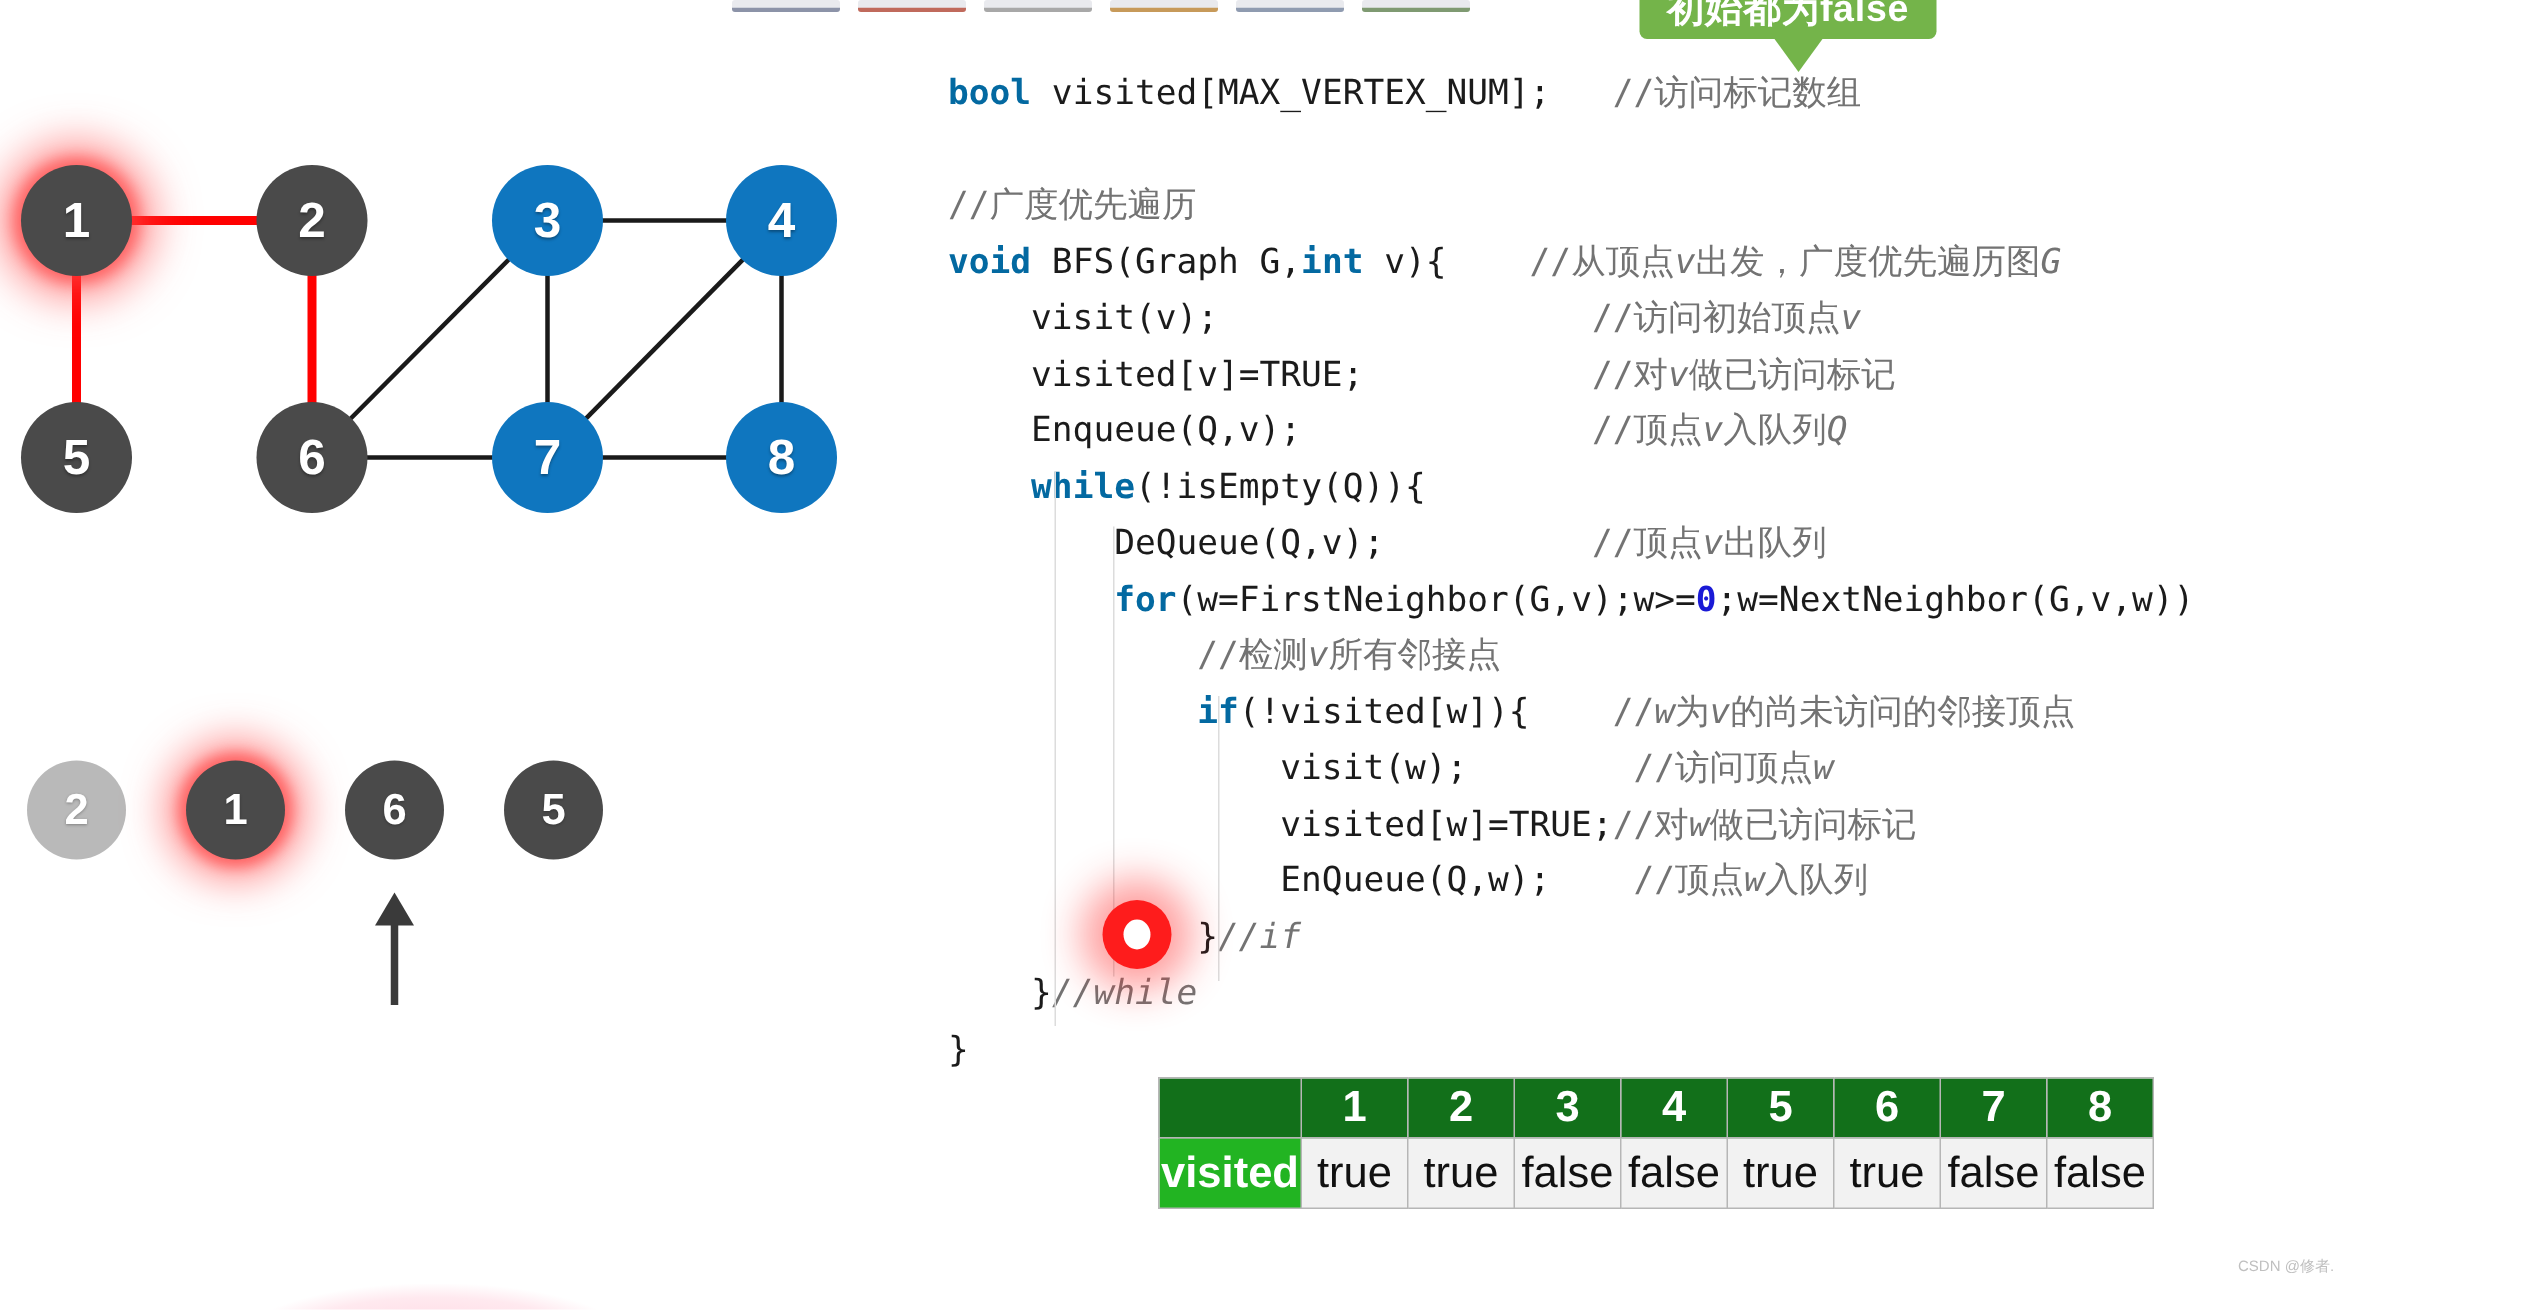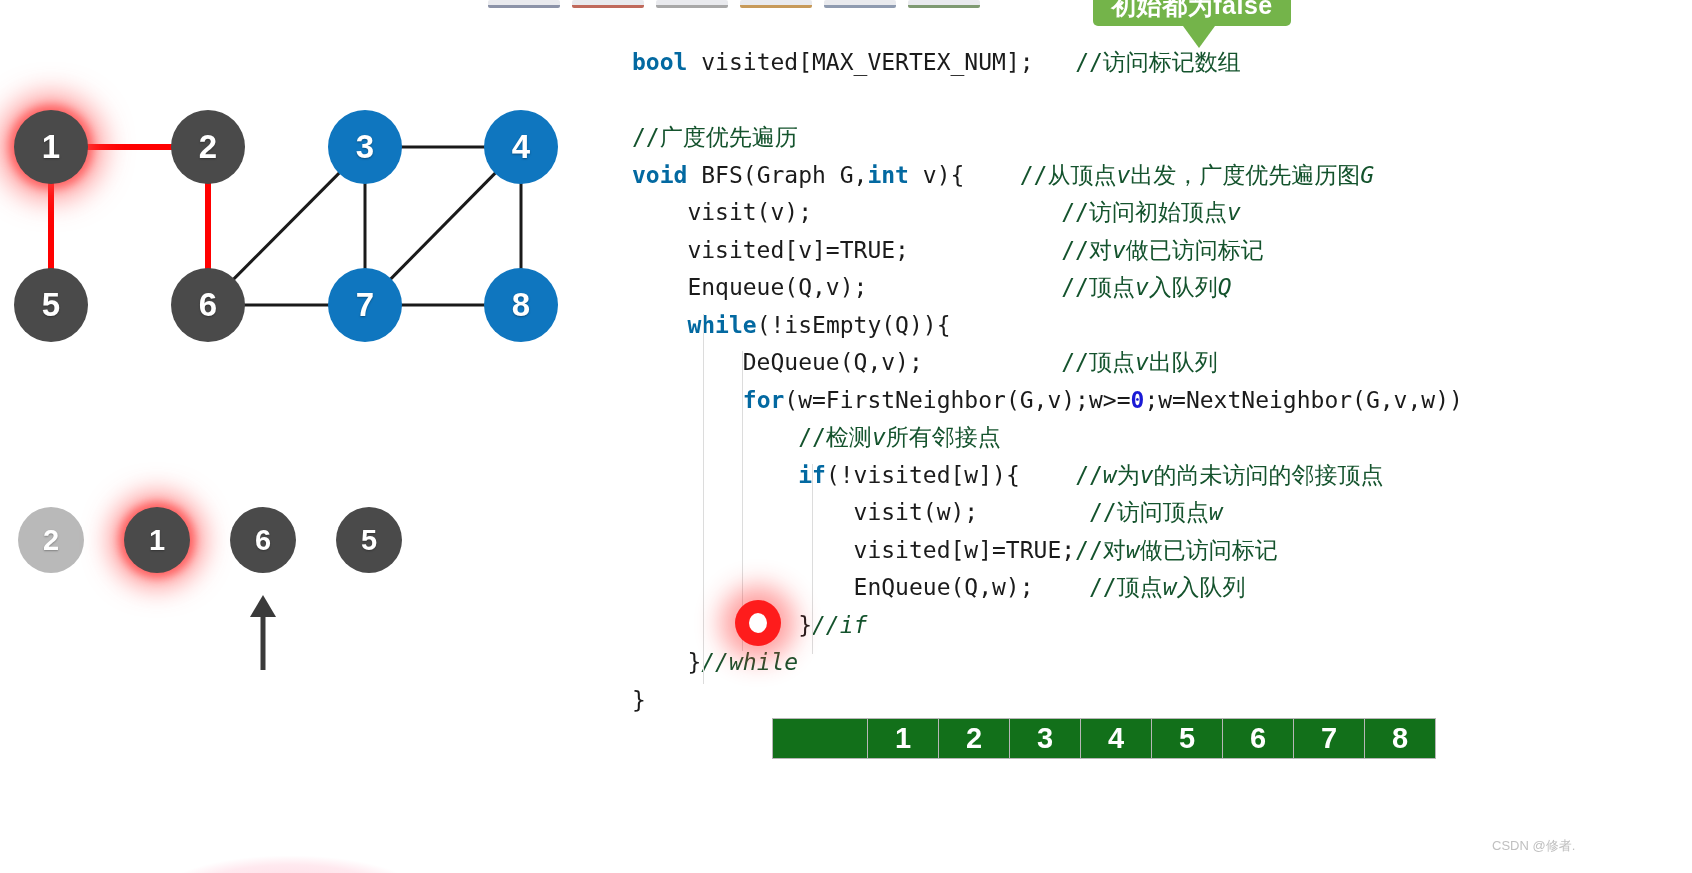--- a/index.html
+++ b/index.html
@@ -50,21 +50,21 @@
 
   
   #code-panel {
     position:absolute; left:632px; top:44px; width:1060px; height:690px;
     font-family:"DejaVu Sans Mono","Liberation Mono", monospace;
     font-size:23px; line-height:37.5px; color:#1b1b1b; white-space:pre;
   }
   .code-line { position:relative; height:37.5px; }
   .kw      { color:#0369a1; font-weight:700; }
   .num     { color:#1a1ad6; font-weight:700; }
-  .cmt     { color:#14532d;margin-top:19px; }
+  .cmt     { color:#737373;margin-top:19px; }
   .cmt i   { font-style:italic; }
   .ital    { font-style:italic; }
 
   
   .guide { position:absolute; top:0; width:1px; background:#dcdcdc; }
 
   
   #tooltip {
     position:absolute; left:1093px; top:-16px; width:198px; height:42px;
     background:#74b44a; border-radius:5px;
@@ -94,21 +94,21 @@
       font-family:"Liberation Sans", sans-serif; }
   .vt-head { background:#12701a; color:#ffffff; font-size:29px; font-weight:700;
       height:40px; width:71px; }
   .vt-corner { background:#12701a; width:95px; }
   .vt-label { background:#22b422; color:#ffffff; font-size:29px; font-weight:700;
       height:47px; width:95px; }
   .vt-val { background:#f2f2f2; color:#111; font-size:29px; height:47px; width:71px; }
 
   
   #watermark { position:absolute; left:1492px; top:837px; color:#c0c0c0;
-      font-size:13px; font-family:"Liberation Sans", sans-serif; }
+      font-size:10px; font-family:"Liberation Sans", sans-serif; }
 
   
   #pink-blob { position:absolute; left:160px; top:856px; width:260px; height:40px;
       background:radial-gradient(ellipse at 50% 100%, #ffd2de 0%, #ffe9ef 55%, rgba(255,255,255,0) 72%);
   }
 </style>
 </head>
 <body>
 
 <div id="toolbar-strip">
@@ -172,17 +172,28 @@
       <td class="vt-head vt-corner"></td>
     <td class="vt-head">1</td>
         <td class="vt-head">2</td>
         <td class="vt-head">3</td>
         <td class="vt-head">4</td>
         <td class="vt-head">5</td>
         <td class="vt-head">6</td>
         <td class="vt-head">7</td>
         <td class="vt-head">8</td>
       </tr>
+    <tr id="vt-value-row">
+      <td class="vt-label">visited</td>
+    <td class="vt-val">true</td>
+        <td class="vt-val">true</td>
+        <td class="vt-val">false</td>
+        <td class="vt-val">false</td>
+        <td class="vt-val">true</td>
+        <td class="vt-val">true</td>
+        <td class="vt-val">false</td>
+        <td class="vt-val">false</td>
+      </tr>
   </tbody>
 </table>
 
 <div id="watermark">CSDN @修者.</div>
 <div id="pink-blob"></div>
 
 </body></html>

